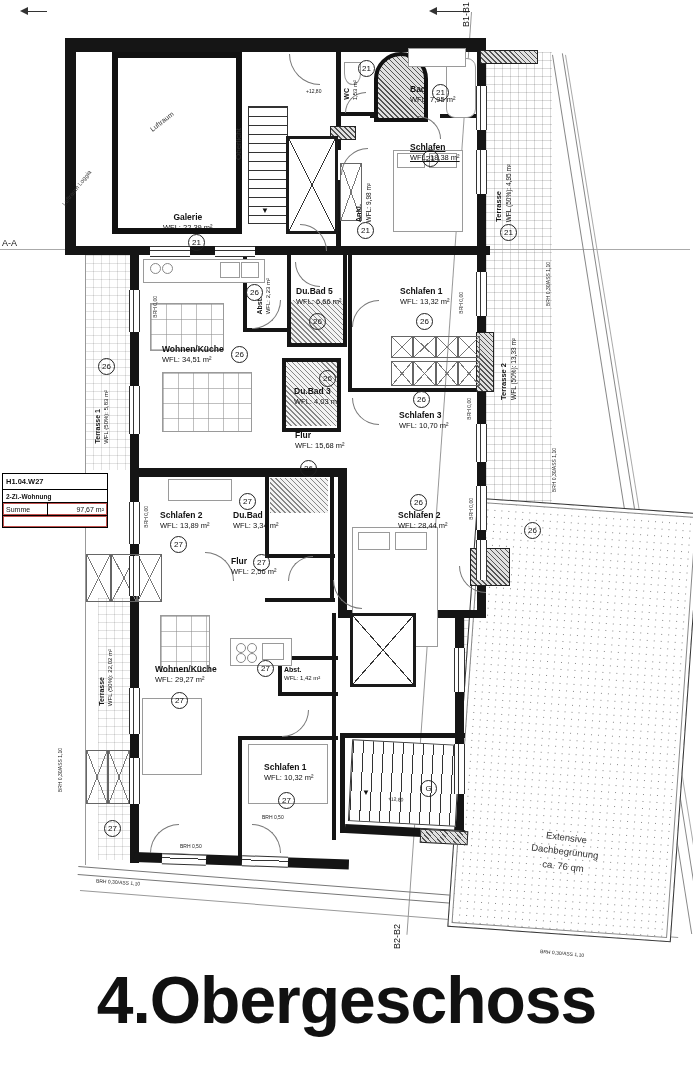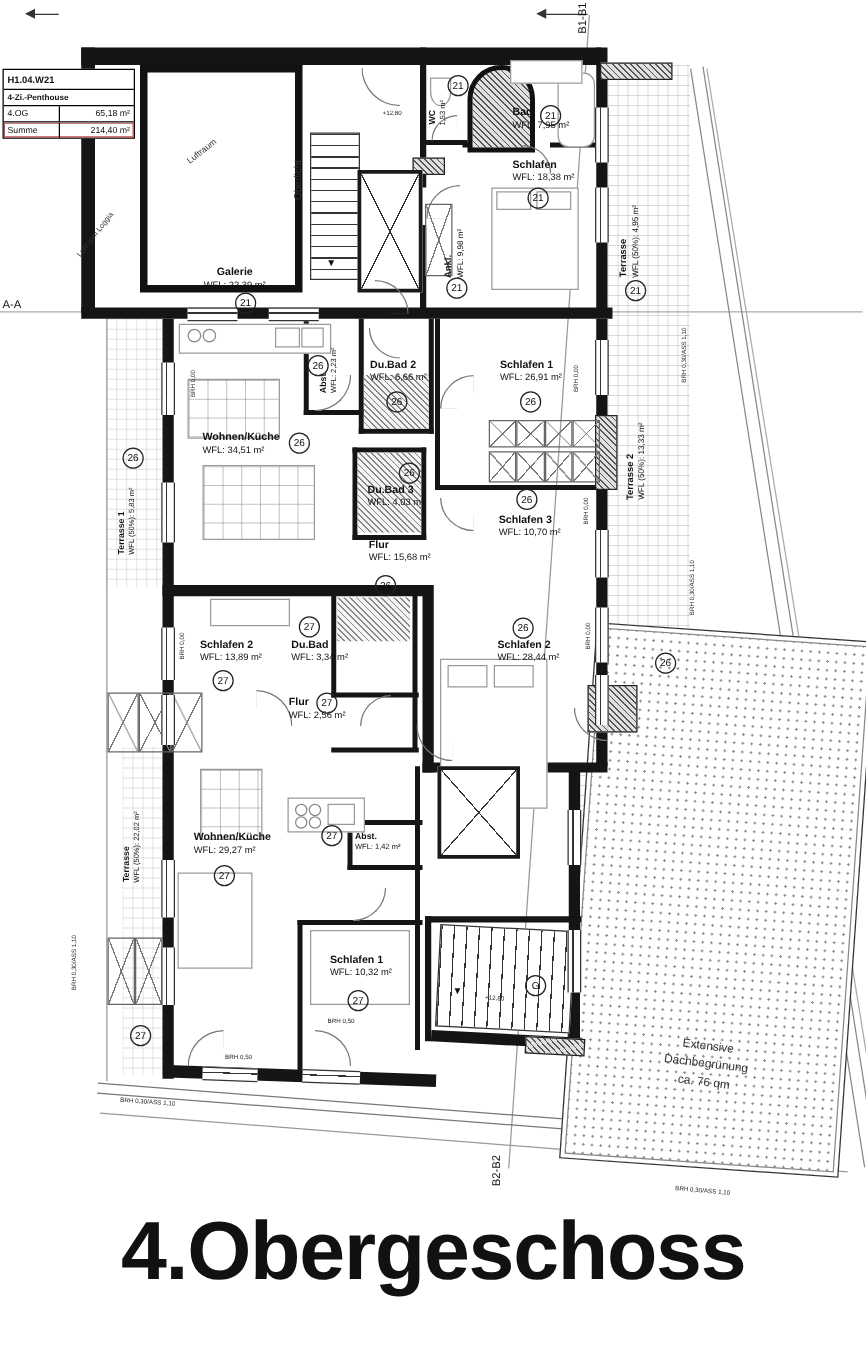--- a/index.html
+++ b/index.html
@@ -79,31 +79,28 @@
   <div class="abs" style="left:20px;top:7px;width:0;height:0;border-right:8px solid #333;border-top:4px solid transparent;border-bottom:4px solid transparent;z-index:8;"></div>
   <div class="marker" style="left:2px;top:238px;">A-A</div>
   <div class="marker vert" style="left:392px;top:924px;">B2-B2</div>
 
   <div class="thinl" style="left:85px;top:253px;height:612px;border-left:1px solid #999;"></div>
   <div class="thinl" style="left:78px;top:866px;width:580px;height:7px;border-top:1px solid #777;border-bottom:1px solid #777;transform:rotate(4.4deg);transform-origin:left center;"></div>
   <div class="thinl" style="left:80px;top:890px;width:600px;border-top:1px solid #999;transform:rotate(4.5deg);transform-origin:left center;"></div>
   <div class="thinl" style="left:552px;top:55px;width:9px;height:890px;border-left:1px solid #888;border-right:1px solid #888;transform:rotate(-9deg);transform-origin:top left;"></div>
   <div class="thinl" style="left:565px;top:55px;height:915px;border-left:1px solid #aaa;transform:rotate(-9.2deg);transform-origin:top left;"></div>
 
-  <div class="ibox" style="top:55px;">
-    <div class="hdr">H1.04.W21</div>
-    <div class="typ">4-Zi.-Penthouse</div>
-    <div class="cells">
-        <div class="c1">4.OG</div>
-        <div class="c2">65,18 m²</div>
-      </div>
+  <div class="ibox" style="top:473px;">
+    <div class="hdr">H1.04.W27</div>
+    <div class="typ">2-Zi.-Wohnung</div>
     <div class="cells red">
         <div class="c1">Summe</div>
-        <div class="c2">214,40 m²</div>
+        <div class="c2">97,67 m²</div>
       </div>
+    <div class="cells red empty"></div>
   </div>
 
   <div class="grid-t" style="left:486px;top:52px;width:66px;height:560px;"></div>
   <div class="grid-t" style="left:464px;top:612px;width:150px;height:300px;"></div>
   <div class="grid-t" style="left:85px;top:255px;width:45px;height:215px;opacity:.8;"></div>
   <div class="grid-t" style="left:98px;top:598px;width:40px;height:262px;opacity:.8;"></div>
   <div class="dots" style="left:462px;top:505px;width:222px;height:428px;transform:rotate(4deg);">
     <div class="abs" style="left:0;top:325px;width:100%;text-align:center;font-size:9.5px;color:#333;transform:rotate(3deg);line-height:1.5;">
       <span style="display:block;">Extensive</span>
       <span style="display:block;">Dachbegrünung</span>
@@ -277,21 +274,21 @@
     <span class="vert ra" style="font-size:6px;">1,53 m²</span>
   </div>
   <div class="circ" style="left:358px;top:60px;">21</div>
 
   <div class="rl" style="left:410px;top:84px;">
     <span class="rn">Bad</span>
     <span class="ra">WFL: 7,95 m²</span>
   </div>
   <div class="circ" style="left:432px;top:84px;">21</div>
 
-  <div class="rl" style="left:410px;top:126px;">
+  <div class="rl" style="left:410px;top:142px;text-decoration:underline;">
     <span class="rn">Schlafen</span>
     <span class="ra">WFL: 18,38 m²</span>
   </div>
   <div class="circ" style="left:422px;top:150px;">21</div>
 
   <div class="vrl" style="left:354px;top:170px;height:52px;">
     <span class="vert rn" style="font-size:7.5px;">Ankl.</span>
     <span class="vert ra" style="font-size:6.5px;">WFL: 9,98 m²</span>
   </div>
   <div class="circ" style="left:357px;top:222px;">21</div>
@@ -308,28 +305,28 @@
   </div>
   <div class="circ" style="left:231px;top:346px;">26</div>
 
   <div class="vrl" style="left:256px;top:266px;height:48px;">
     <span class="vert rn" style="font-size:7px;">Abst.</span>
     <span class="vert ra" style="font-size:6px;">WFL: 2,23 m²</span>
   </div>
   <div class="circ" style="left:246px;top:284px;">26</div>
 
   <div class="rl" style="left:296px;top:286px;">
-    <span class="rn">Du.Bad 2</span>
+    <span class="rn">Du.Bad 5</span>
     <span class="ra">WFL: 6,66 m²</span>
   </div>
   <div class="circ" style="left:309px;top:313px;">26</div>
 
   <div class="rl" style="left:400px;top:286px;">
     <span class="rn">Schlafen 1</span>
-    <span class="ra">WFL: 26,91 m²</span>
+    <span class="ra">WFL: 13,32 m²</span>
   </div>
   <div class="circ" style="left:416px;top:313px;">26</div>
 
   <div class="vrl" style="left:499px;top:325px;height:75px;">
     <span class="vert rn" style="font-size:7.5px;">Terrasse 2</span>
     <span class="vert ra" style="font-size:6.5px;">WFL (50%): 13,33 m²</span>
   </div>
 
   <div class="circ" style="left:319px;top:370px;">26</div>
   <div class="rl" style="left:294px;top:386px;">

